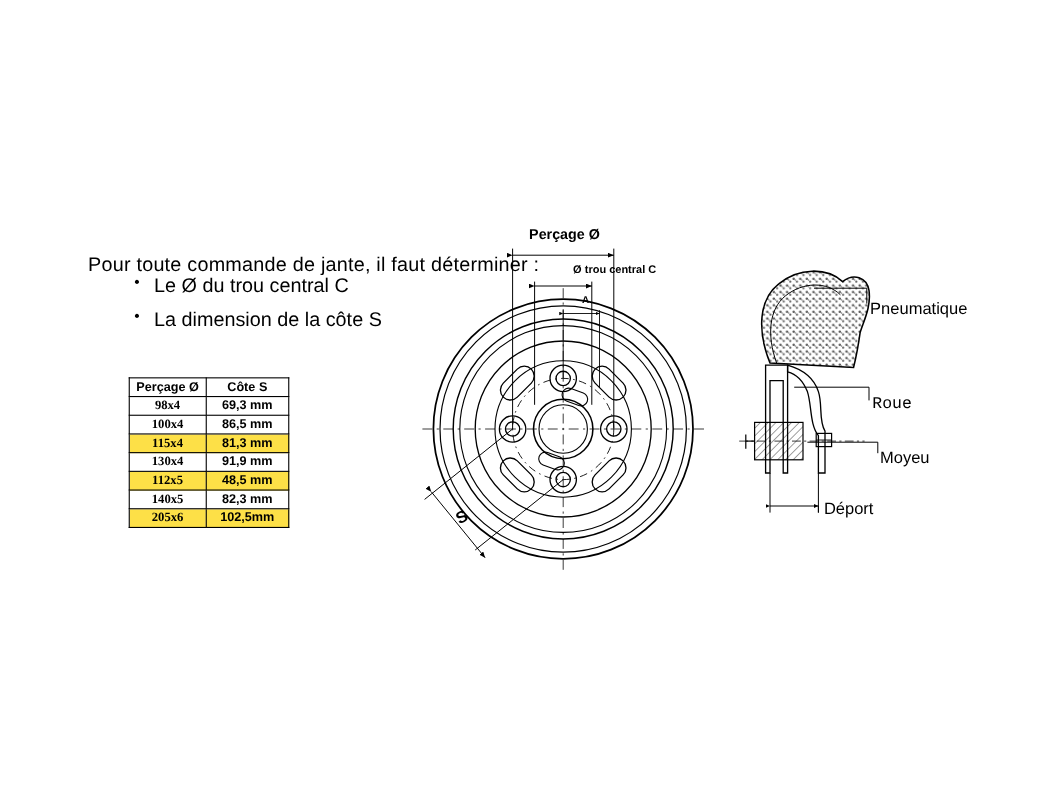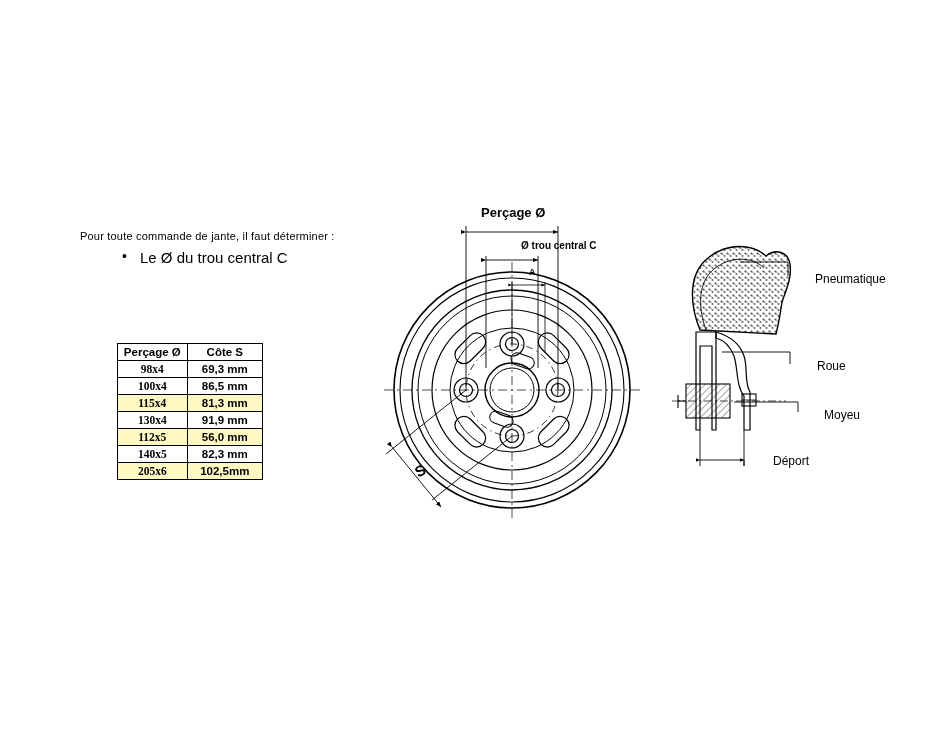--- a/index.html
+++ b/index.html
@@ -15,32 +15,32 @@
     font-family: "Liberation Sans", sans-serif;
     color: #000000;
     overflow: hidden;
   }
 
   
   .intro {
     position: absolute;
     left: 80px;
     top: 230px;
-    font-size: 11px;
+    font-size: 18px;
     letter-spacing: 0.2px;
     white-space: nowrap;
   }
   .bullets {
     position: absolute;
     left: 118px;
     top: 249px;
     margin: 0;
     padding: 0 0 0 22px;
     list-style: none;
-    font-size: 15px;
+    font-size: 18px;
   }
   .bullets li {
     position: relative;
     margin-bottom: 10px;
     white-space: nowrap;
   }
   .bullets li:before {
     content: "\2022";
     position: absolute;
     left: -18px;
@@ -65,21 +65,21 @@
     height: 14px;
     line-height: 14px;
   }
   .spec-table th {
     background: #ffffff;
     font-size: 11.5px;
   }
   .spec-table td.col0 { width: 64px; font-family: Liberation Serif, serif; }
   .spec-table td.col1 { width: 70px; }
   .spec-table tr.shade td {
-    background: #fef9c3;
+    background: #fde047;
   }
 
   
   .cap-perc {
     position: absolute;
     left: 481px;
     top: 205px;
     font-size: 13px;
     font-weight: bold;
   }
@@ -103,26 +103,25 @@
     left: 415px;
     top: 462px;
     font-size: 15px;
     font-weight: bold;
     transform: rotate(-28deg);
   }
 
   
   .lbl {
     position: absolute;
-    font-size: 12px;
+    font-size: 15px;
     white-space: nowrap;
-    margin-left: 24px;
   }
   .lbl-pneu { left: 791px; top: 272px; }
-  .lbl-roue { left: 793px; top: 359px; }
+  .lbl-roue { left: 793px; top: 359px; font-family: Liberation Mono, monospace; }
   .lbl-moyeu { left: 800px; top: 408px; text-align: right; }
   .lbl-deport { left: 749px; top: 454px; }
 
   svg { display: block; }
   .drawing {
     position: absolute;
     left: 0;
     top: 0;
     width: 944px;
     height: 730px;
@@ -131,20 +130,21 @@
 </style>
 </head>
 <body>
 
 <div id="page">
 
   <div class="intro">Pour toute commande de jante, il faut déterminer :</div>
 
   <ul class="bullets">
     <li>Le Ø du trou central C</li>
+    <li>La dimension de la côte S</li>
   </ul>
 
   <table class="spec-table">
     <thead>
       <tr>
         <th>Perçage Ø</th>
         <th>Côte S</th>
       </tr>
     </thead>
     <tbody>
@@ -159,21 +159,21 @@
       <tr class="shade">
         <td class="col0">115x4</td>
         <td class="col1">81,3 mm</td>
       </tr>
       <tr>
         <td class="col0">130x4</td>
         <td class="col1">91,9 mm</td>
       </tr>
       <tr class="shade">
         <td class="col0">112x5</td>
-        <td class="col1">56,0 mm</td>
+        <td class="col1">48,5 mm</td>
       </tr>
       <tr>
         <td class="col0">140x5</td>
         <td class="col1">82,3 mm</td>
       </tr>
       <tr class="shade">
         <td class="col0">205x6</td>
         <td class="col1">102,5mm</td>
       </tr>
     </tbody>

